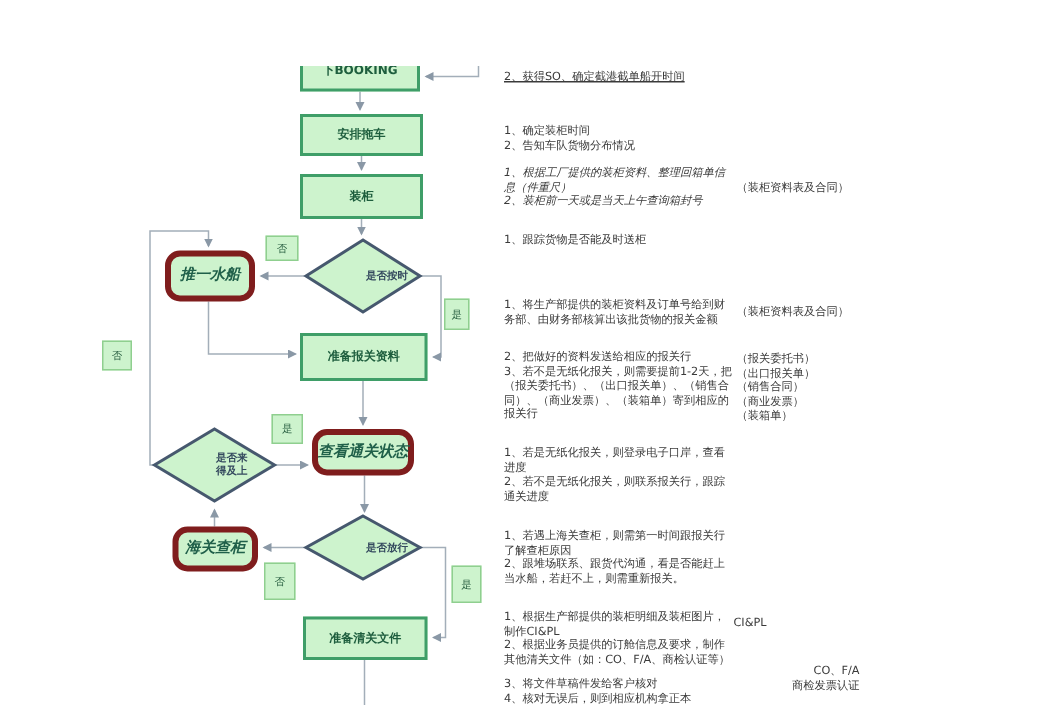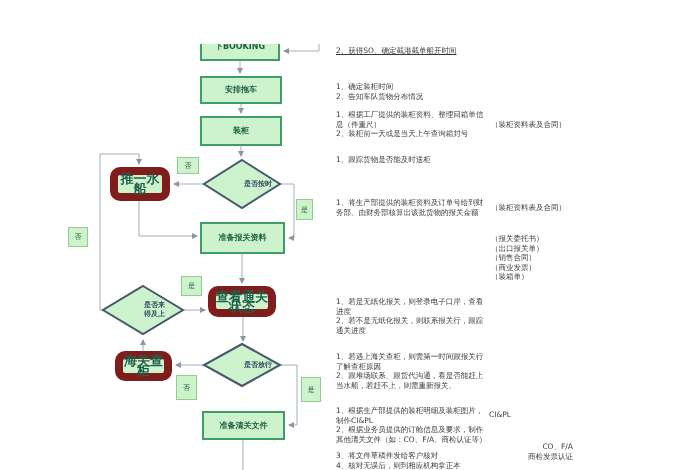--- a/index.html
+++ b/index.html
@@ -8,21 +8,21 @@
     background:#ffffff;font-family:"DejaVu Sans",sans-serif;margin-top:44px;
   }
   #stage svg{position:absolute;left:0;top:0;}
   .node{
     position:absolute;display:flex;align-items:center;justify-content:center;
     background:#cdf3cd;border:2px solid #3f9e68;box-sizing:border-box;
     font-size:8px;font-weight:bold;color:#1e5e3e;text-align:center;
     white-space:pre-line;line-height:10px;
   }
   .round{
-    border:8px solid #7f1d1d;border-radius:10px;color:#20604a;font-size:13px;
+    border:4px solid #7f1d1d;border-radius:10px;color:#20604a;font-size:10px;font-style:italic;
   }
   .dtext{
     position:absolute;font-size:7px;font-weight:bold;color:#34495e;
     text-align:right;white-space:pre-line;line-height:8.5px;
   }
   .slabel{
     position:absolute;display:flex;align-items:center;justify-content:center;
     background:#cdf3cd;border:1px solid #8fcf8f;box-sizing:border-box;
     font-size:7px;color:#2a6042;
   }
@@ -86,28 +86,33 @@
   <div class="slabel" style="left:177px;top:113px;width:22px;height:17px;">否</div>
   <div class="slabel" style="left:296px;top:155px;width:17px;height:21px;">是</div>
   <div class="slabel" style="left:68px;top:183px;width:20px;height:20px;">否</div>
   <div class="slabel" style="left:181px;top:232px;width:21px;height:20px;">是</div>
   <div class="slabel" style="left:176px;top:331px;width:21px;height:25px;">否</div>
   <div class="slabel" style="left:301px;top:333px;width:20px;height:25px;">是</div>
 
   <div class="note" style="left:336px;top:2px;text-decoration:underline;">2、获得SO、确定截港截单船开时间</div>
   <div class="note" style="left:336px;top:38px;">1、确定装柜时间
 2、告知车队货物分布情况</div>
-  <div class="note" style="left:336px;top:66px;">1、根据工厂提供的装柜资料、整理回箱单信
+  <div class="note" style="left:336px;top:66px;font-style:italic;">1、根据工厂提供的装柜资料、整理回箱单信
 息（件重尺）
 2、装柜前一天或是当天上午查询箱封号</div>
   <div class="doc" style="left:491px;top:76px;">（装柜资料表及合同）</div>
   <div class="note" style="left:336px;top:111px;">1、跟踪货物是否能及时送柜</div>
   <div class="note" style="left:336px;top:154px;">1、将生产部提供的装柜资料及订单号给到财
 务部、由财务部核算出该批货物的报关金额</div>
   <div class="doc" style="left:491px;top:159px;">（装柜资料表及合同）</div>
+  <div class="note" style="left:336px;top:189px;">2、把做好的资料发送给相应的报关行
+3、若不是无纸化报关，则需要提前1-2天，把
+（报关委托书）、（出口报关单）、（销售合
+同）、（商业发票）、（装箱单）寄到相应的
+报关行</div>
   <div class="doc" style="left:491px;top:190px;">（报关委托书）
 （出口报关单）
 （销售合同）
 （商业发票）
 （装箱单）</div>
   <div class="note" style="left:336px;top:253px;">1、若是无纸化报关，则登录电子口岸，查看
 进度
 2、若不是无纸化报关，则联系报关行，跟踪
 通关进度</div>
   <div class="note" style="left:336px;top:308px;">1、若遇上海关查柜，则需第一时间跟报关行

